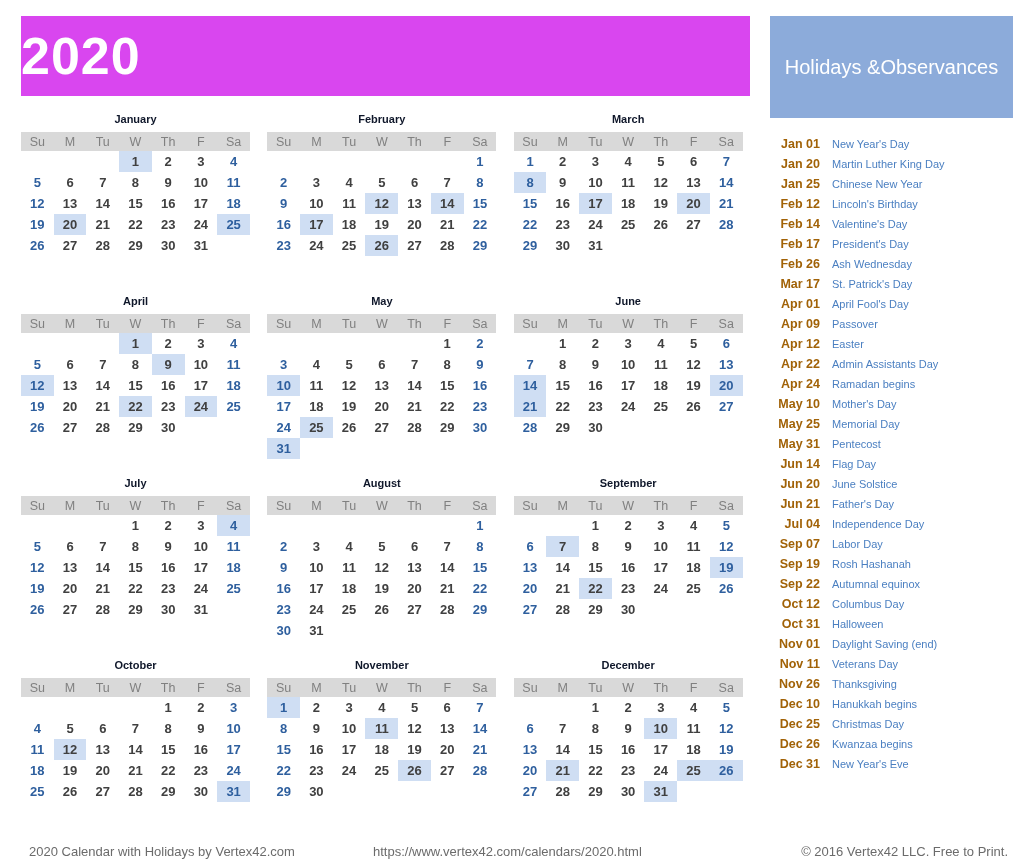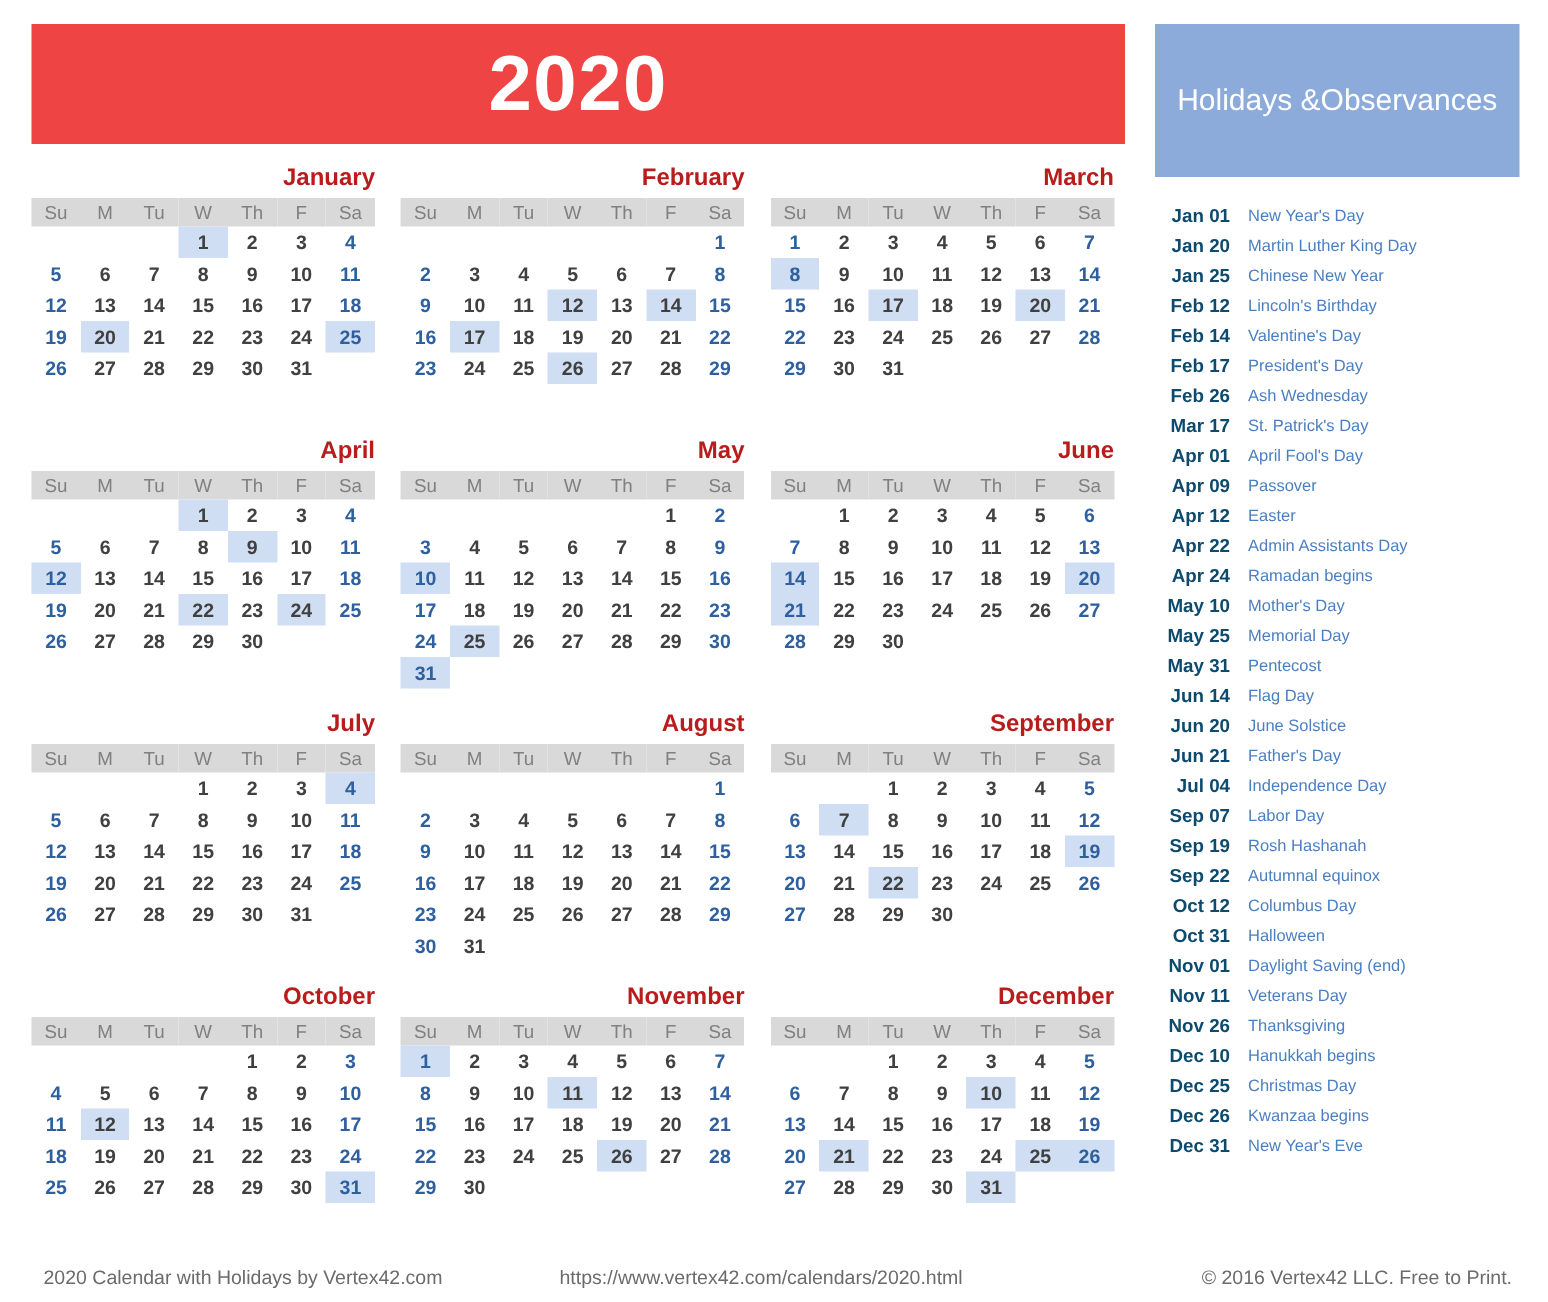--- a/index.html
+++ b/index.html
@@ -19,48 +19,47 @@
   
   #calendar-area {
     position: absolute;
     left: 21px; top: 16px;
     width: 729px;
     height: 812px;
   }
   #year-banner {
     width: 729px;
     height: 80px;
-    background: #ef4444;
+    background: #d946ef;
     color: #ffffff;
     display: flex;
     align-items: center;
-    justify-content: center;
   }
   #year-banner .year-text {
     font-size: 52px;
     font-weight: bold;
     letter-spacing: 1px;
     line-height: 1;
   }
 
   #months-grid {
     margin-top: 12px;
     display: grid;
     grid-template-columns: repeat(3, 1fr);
     grid-auto-rows: 182px;
     column-gap: 10px;
     row-gap: 0px;
   }
   .month {
     width: 229px;
   }
   .month-name {
-    text-align: right;
-    color: #b91c1c;
-    font-size: 16px;
+    text-align: center;
+    color: #0f172a;
+    font-size: 11px;
     font-weight: bold;
     height: 22px;
     line-height: 22px;
     margin-bottom: 2px;
   }
   table.month-table {
     width: 229px;
     border-collapse: collapse;
     table-layout: fixed;
   }
@@ -116,21 +115,21 @@
     height: 20px;
     line-height: 20px;
     align-items: center;
   }
   .holiday-date {
     width: 62px;
     text-align: right;
     padding-right: 12px;
     font-size: 12.5px;
     font-weight: bold;
-    color: #0c4a6e;
+    color: #a16207;
     white-space: nowrap;
   }
   .holiday-name {
     font-size: 11px;
     color: #4a7fc1;
     white-space: nowrap;
   }
 
   
   #footer {

